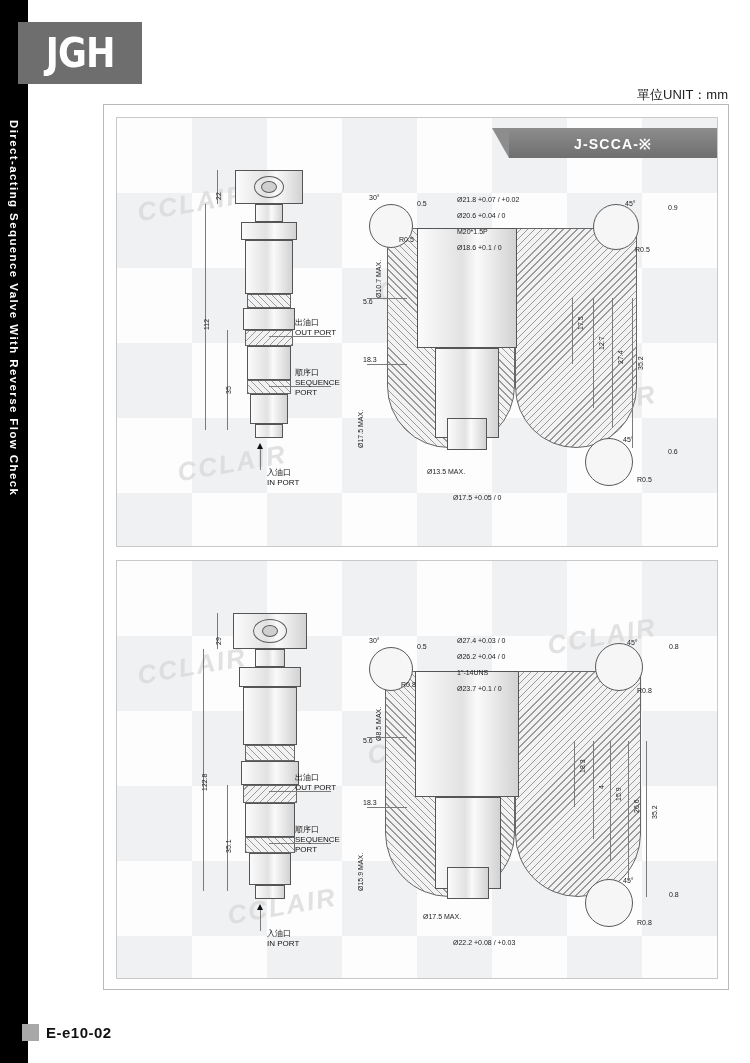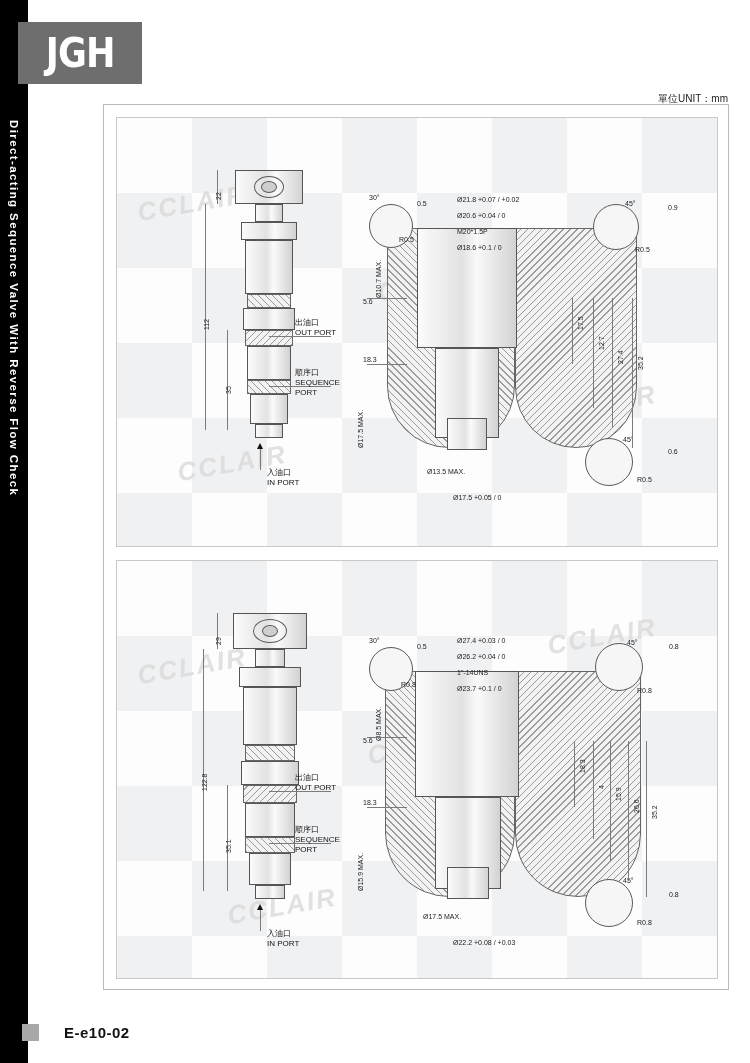--- a/index.html
+++ b/index.html
@@ -79,22 +79,22 @@
     font-weight:bold;
     letter-spacing:2px;
     font-style:italic;
     white-space:nowrap;
     opacity:.75;
     transform:rotate(-10deg);
   }
 
   
   .unit-label {
-    position:absolute; right:22px; top:92px;
-    font-size:10px; color:#222;
+    position:absolute; right:22px; top:86px;
+    font-size:13px; color:#222;
   }
   .title-row {
     position:absolute; left:132px; top:108px;
     display:flex; align-items:center; gap:8px;
   }
   .cn-badge {
     background:#000; color:#fff; font-size:13px; font-weight:bold;
     padding:3px 9px 4px 9px; letter-spacing:1px;
   }
   .en-title {
@@ -147,21 +147,21 @@
   }
   .arrowup:after {
     content:""; position:absolute; left:-3px; top:-5px;
     border-style:solid; border-width:0 3.5px 6px 3.5px;
     border-color:transparent transparent #111 transparent;
   }
 
   
   .footer {
     position:absolute; left:22px; bottom:22px;
-    display:flex; align-items:center; gap:25px;
+    display:flex; align-items:center; gap:7px;
   }
   .footer-sq { width:17px; height:17px; background:#a8a8a8; }
   .footer-code { font-size:15px; font-weight:bold; color:#111; letter-spacing:.5px; }
 </style>
 </head>
 <body>
 
 <div class="spine">
   <div class="spine-text">Direct-acting Sequence Valve With Reverse Flow Check</div>
 </div>
@@ -179,20 +179,23 @@
 
 <div class="page-frame">
 
   <div class="panel" id="panel-top">
     <div class="wm-diamonds"></div>
     <div class="wm-text" style="left:20px; top:70px;">CCLAIR</div>
     <div class="wm-text" style="left:260px; top:150px;">CCLAIR</div>
     <div class="wm-text" style="left:430px; top:270px;">CCLAIR</div>
     <div class="wm-text" style="left:60px; top:330px;">CCLAIR</div>
 
+    <div class="model-tab">
+      <span>J-SCCA-※</span>
+    </div>
 
     <div class="draw">
 
       <div class="body-part" style="left:118px; top:52px; width:68px; height:34px;"></div>
       <div class="circle" style="left:137px; top:58px; width:30px; height:22px;"></div>
       <div class="circle" style="left:144px; top:63px; width:16px; height:12px; background:#cfcfcf;"></div>
 
       <div class="body-part" style="left:138px; top:86px; width:28px; height:18px;"></div>
 
       <div class="body-part" style="left:124px; top:104px; width:56px; height:18px;"></div>

